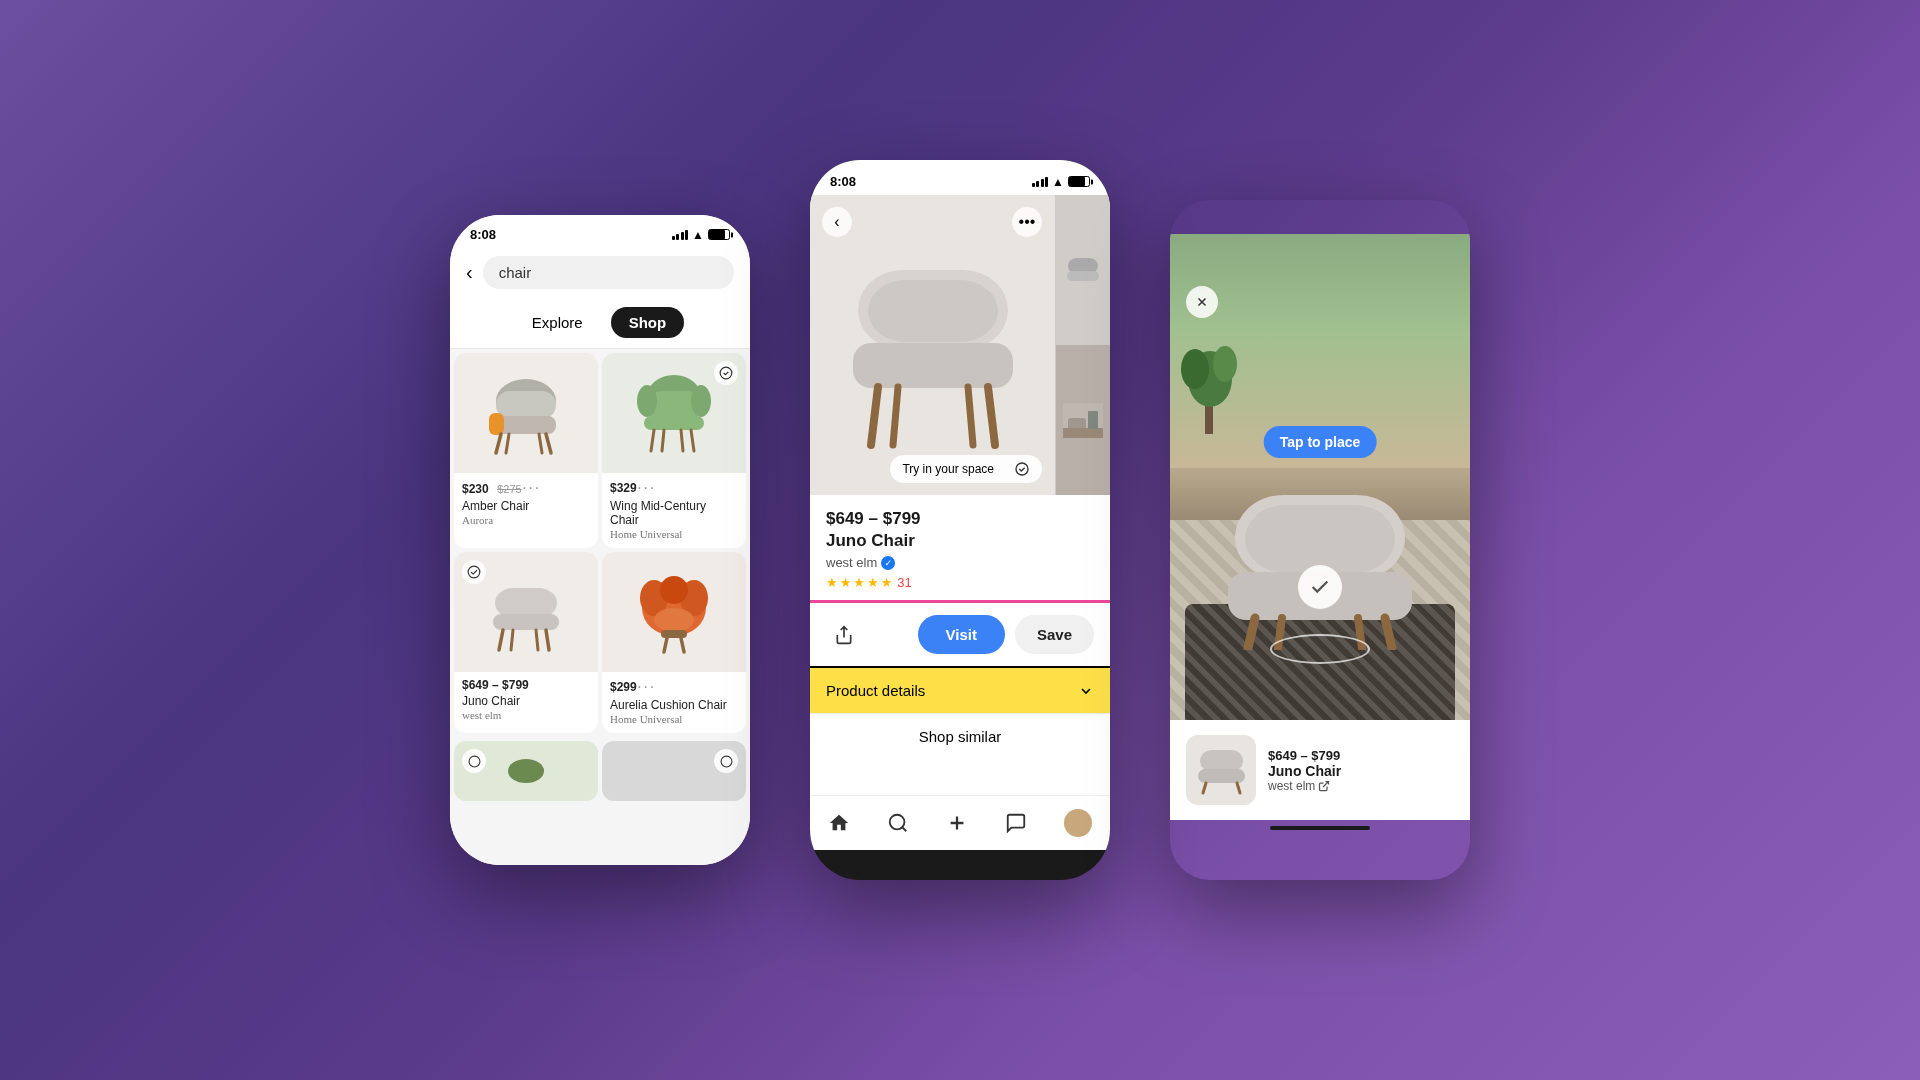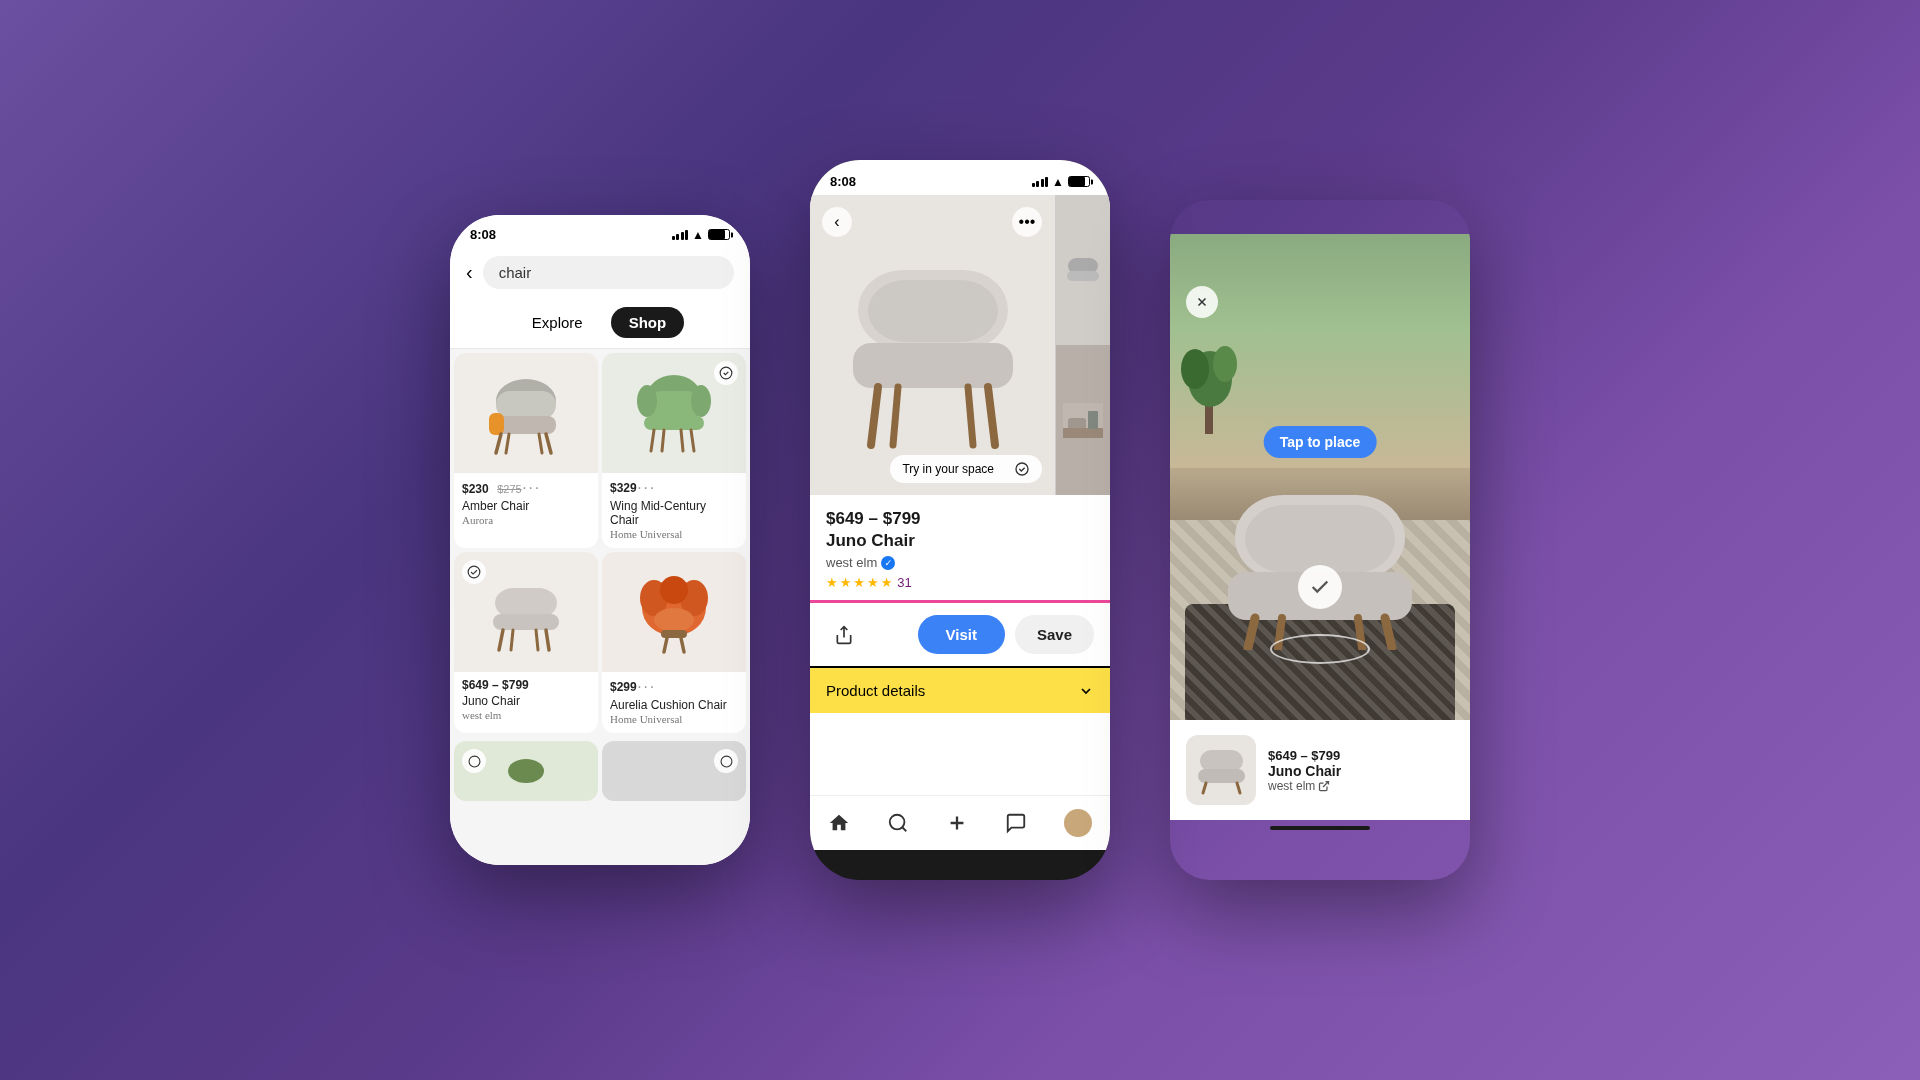--- a/index.html
+++ b/index.html
@@ -310,21 +310,21 @@
       color: #fff;
       font-size: 9px;
     }
     .stars {
       display: flex; align-items: center; gap: 2px;
       margin-top: 5px;
       font-size: 13px;
     }
     .star { color: #ffb800; }
     .star-half { color: #ffb800; }
-    .review-count { color: #701a75; font-size: 13px; margin-left: 3px; }
+    .review-count { color: #ef4444; font-size: 13px; margin-left: 3px; }
     .action-row {
       display: flex;
       align-items: center;
       justify-content: space-between;
       padding: 12px 16px;
       background: #fff;
       border-top: 3px solid #ec4899;
     }
     .share-btn {
       width: 36px; height: 36px;
@@ -788,20 +788,23 @@
       </div>
     </div>
 
     <div class="product-details-row">
       <span class="product-details-label">Product details</span>
       <svg width="16" height="16" viewBox="0 0 24 24" fill="none" stroke="currentColor" stroke-width="2.5">
         <path d="M6 9l6 6 6-6"></path>
       </svg>
     </div>
 
+    <div class="shop-similar-row">
+      <span class="shop-similar-label">Shop similar</span>
+    </div>
   </div>
 
   <div class="p2-bottom-nav">
     <div class="nav-icon">
       <svg width="22" height="22" viewBox="0 0 24 24" fill="currentColor">
           <path d="M10 20v-6h4v6h5v-8h3L12 3 2 12h3v8z"></path>
         </svg>
     </div>
     <div class="nav-icon">
       <svg width="22" height="22" viewBox="0 0 24 24" fill="none" stroke="currentColor" stroke-width="2">

